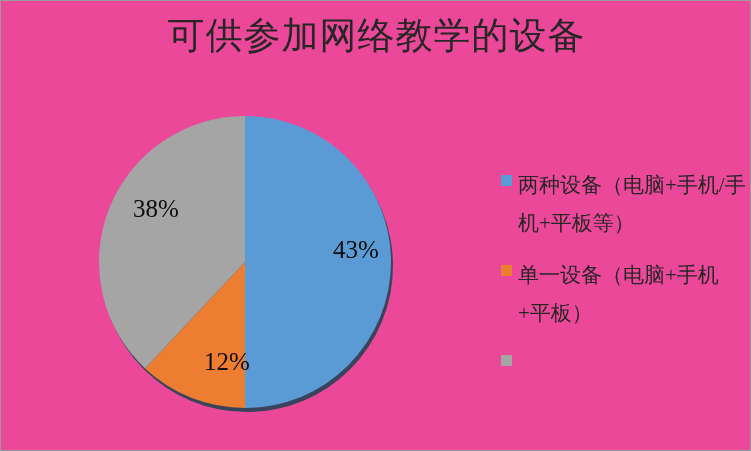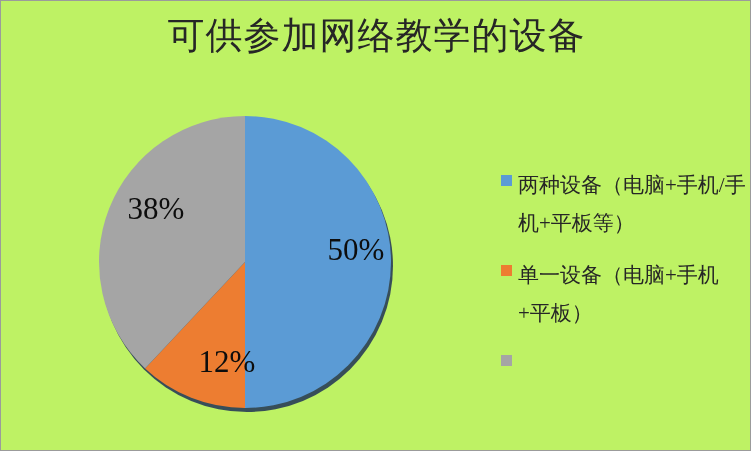--- a/index.html
+++ b/index.html
@@ -7,21 +7,21 @@
     padding: 0;
     background: #ffffff;
   }
   body {
     font-family: "Liberation Serif", "DejaVu Serif", serif;
   }
   #chart-frame {
     position: relative;
     width: 751px;
     height: 451px;
-    background: #bef264;
+    background: #ec4899;
     border: 1px solid #9b9b9b;
     box-sizing: border-box;
     overflow: hidden;
   }
   #chart-title {
     position: absolute;
     left: 0;
     top: 12px;
     width: 751px;
     text-align: center;
@@ -43,21 +43,21 @@
     position: absolute;
     left: 0;
     top: 0;
     width: 292px;
     height: 292px;
     overflow: visible;
   }
   .slice-label {
     position: absolute;
     font-family: "Liberation Serif", "DejaVu Serif", serif;
-    font-size: 31px;
+    font-size: 25px;
     line-height: 25px;
     color: #0d0d0d;
     white-space: nowrap;
     transform: translate(-50%, -50%);
   }
   #legend {
     position: absolute;
     left: 500px;
     top: 165px;
     width: 245px;
@@ -91,21 +91,21 @@
 
   <div id="plot-area">
 
     <svg id="pie-svg" viewBox="0 0 292 292">
       <ellipse cx="148" cy="150" rx="146" ry="146" fill="#2f4459" opacity="0.95"></ellipse>
       <path id="slice-0" d="M 146 146 L 146.00 0.00 A 146 146 0 0 1 146.00 292.00 Z" fill="#5B9BD5"></path>
       <path id="slice-1" d="M 146 146 L 146.00 292.00 A 146 146 0 0 1 46.06 252.43 Z" fill="#ED7D31"></path>
       <path id="slice-2" d="M 146 146 L 46.06 252.43 A 146 146 0 0 1 146.00 0.00 Z" fill="#A5A5A5"></path>
     </svg>
 
-    <span class="slice-label" style="left:257px; top:133px;">50%</span>
+    <span class="slice-label" style="left:257px; top:133px;">43%</span>
 
     <span class="slice-label" style="left:128px; top:245px;">12%</span>
 
     <span class="slice-label" style="left:57px; top:92px;">38%</span>
 
   </div>
 
   <div id="legend">
 
     <div class="legend-item">

